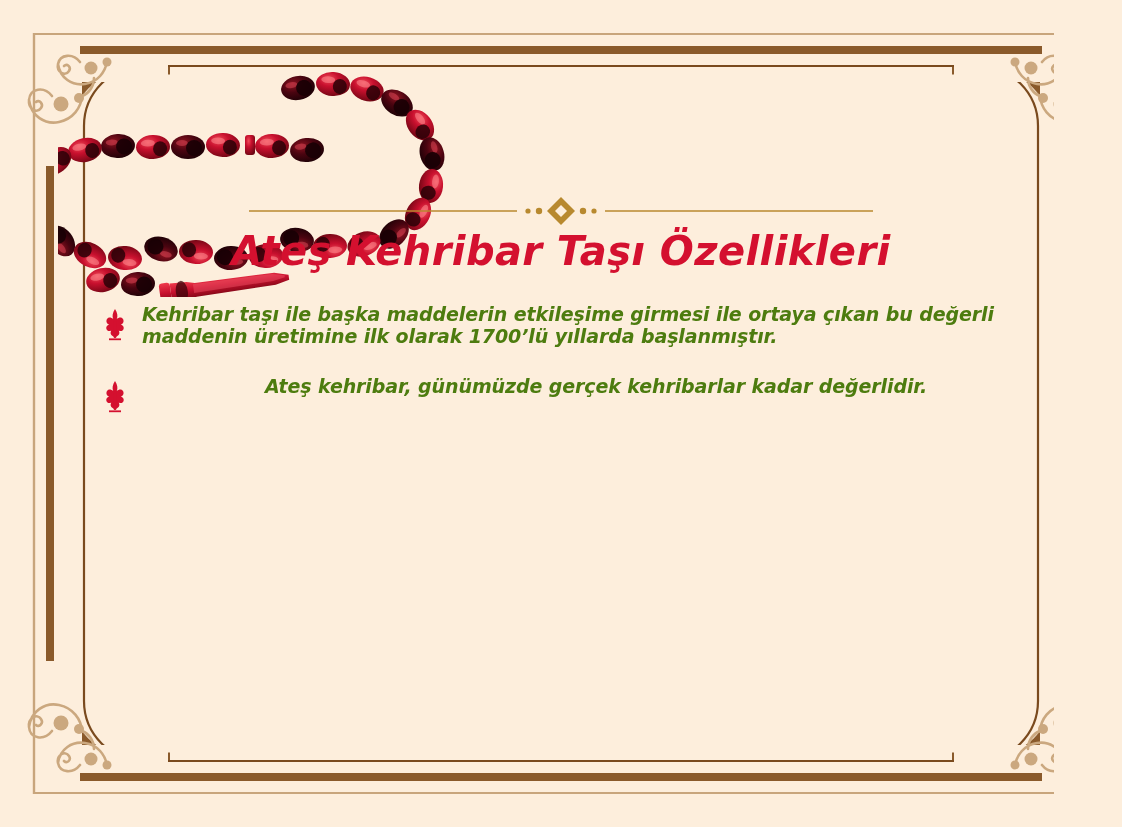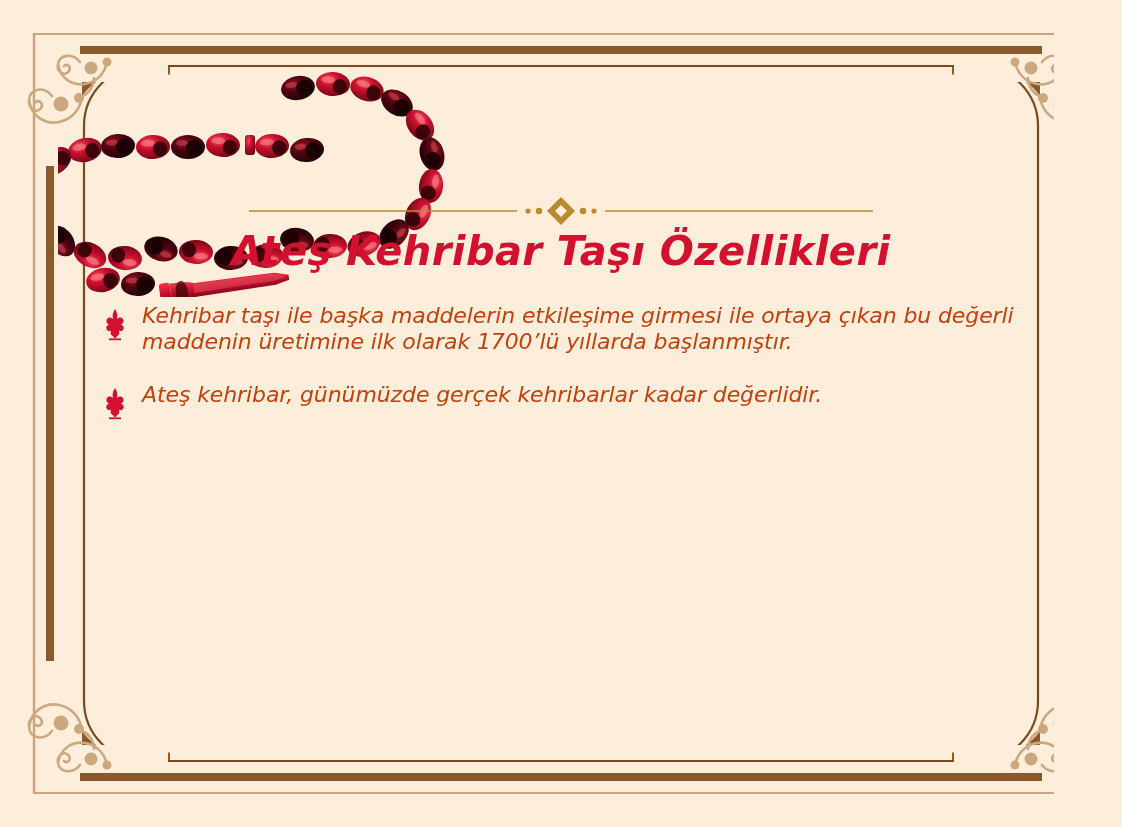--- a/index.html
+++ b/index.html
@@ -81,24 +81,24 @@
     flex: 0 0 auto;
     width: 30px;
     height: 34px;
     margin-right: 12px;
     margin-top: 4px;
   }
   .bullet-text {
     flex: 1 1 auto;
     font-family: "DejaVu Sans", sans-serif;
     font-style: italic;
-    font-weight: 400;
-    font-size: 22px;
+    font-weight: 700;
+    font-size: 19px;
     line-height: 1.16;
-    color: #c2410c;
+    color: #4d7c0f;
     letter-spacing: -0.1px;
   }
 </style>
 </head>
 <body>
 
 <div id="page">
 
   <svg class="frame-svg" viewBox="0 0 1122 827">
     <defs>
@@ -333,21 +333,21 @@
                    L15,30.6 L17.4,29 C19.4,28 20,25.6 18.8,23.4 C20.6,24.6 23,24 23.6,22
                    C24.2,20 23,18.2 20.8,17.6 C23.4,17 24.4,14 22.8,11.8 C21.5,10 19,10 16.8,12
                    C18,9 17.5,6 15,2 Z"></path>
           <rect x="13.6" y="14" width="2.8" height="17" rx="1.2"></rect>
           <path d="M9,31.4 h12 v1.8 h-12 Z"></path>
         </g>
       </svg>
       <div class="bullet-text">Kehribar taşı ile başka maddelerin etkileşime girmesi ile ortaya çıkan bu değerli maddenin üretimine ilk olarak 1700’lü yıllarda başlanmıştır.</div>
     </div>
 
-    <div class="bullet-row" style="margin-top:18px;">
+    <div class="bullet-row" style="margin-top:18px;text-align:center;">
       <svg class="bullet-mark" viewBox="0 0 30 34">
         <g fill="#D4102F">
           <path d="M15,2 C12.5,6 12,9 13.2,12 C11,10 8.5,10 7.2,11.8 C5.6,14 6.6,17 9.2,17.6
                    C7,18.2 5.8,20 6.4,22 C7,24 9.4,24.6 11.2,23.4 C10,25.6 10.6,28 12.6,29
                    L15,30.6 L17.4,29 C19.4,28 20,25.6 18.8,23.4 C20.6,24.6 23,24 23.6,22
                    C24.2,20 23,18.2 20.8,17.6 C23.4,17 24.4,14 22.8,11.8 C21.5,10 19,10 16.8,12
                    C18,9 17.5,6 15,2 Z"></path>
           <rect x="13.6" y="14" width="2.8" height="17" rx="1.2"></rect>
           <path d="M9,31.4 h12 v1.8 h-12 Z"></path>
         </g>

